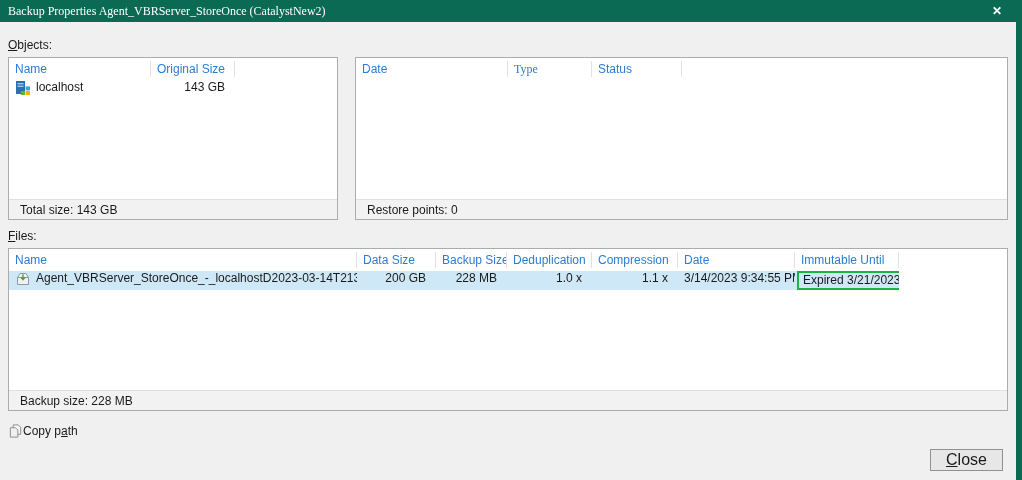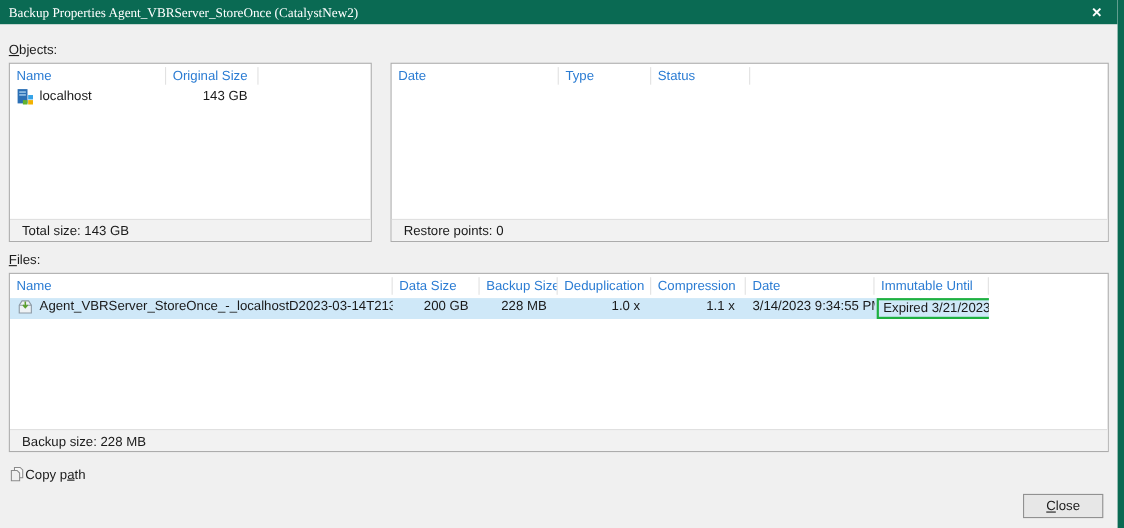--- a/index.html
+++ b/index.html
@@ -48,42 +48,42 @@
   .td.num { justify-content:flex-end; padding-right:10px; }
   .tfoot {
     flex:none; height:20px; background:#f2f2f2;
     border-top:1px solid #e0e0e0;
     display:flex; align-items:center; padding-left:11px;
     color:#1a1a1a;
   }
   
   .o-name { width:142px; } .o-size { width:84px; }
   
-  .r-date { width:152px; } .r-type { width:84px; } .r-status { width:90px; }
+  .r-date { width:152px; } .r-type { width:84px;font-family:Liberation Serif, serif; } .r-status { width:90px; }
   
   .f-name { width:348px; } .f-data { width:79px; } .f-backup { width:71px; }
   .f-dedup { width:85px; } .f-comp { width:86px; } .f-date { width:117px; }
   .f-immut { width:104px; }
   .trow.selected { background:var(--row-selection,#cfe8f8); width:890px; }
   .icon16 { width:16px; height:16px; flex:none; margin-right:5px; display:inline-block; }
   .hl-box {
     display:inline-block;
     border:2px solid var(--highlight-box,#1fb141);
     padding:0 4px; line-height:15px; white-space:nowrap;
   }
   .copy-path {
     margin-top:12px; display:flex; align-items:center; gap:0;
     width:max-content; cursor:pointer;
   }
   .copy-path u { text-decoration:underline; }
   .close-btn {
     position:absolute; right:13px; bottom:9px;
     width:73px; height:22px;
     background:#e7e7e7; border:1px solid #919191;
-    font-family:inherit; font-size:12px; color:#1a1a1a;
+    font-family:inherit; font-size:16px; color:#1a1a1a;
     cursor:pointer;
   }
   .close-btn u { text-decoration:underline; }
 </style>
 </head>
 <body>
 
 <div class="window">
 
   <div class="titlebar">

